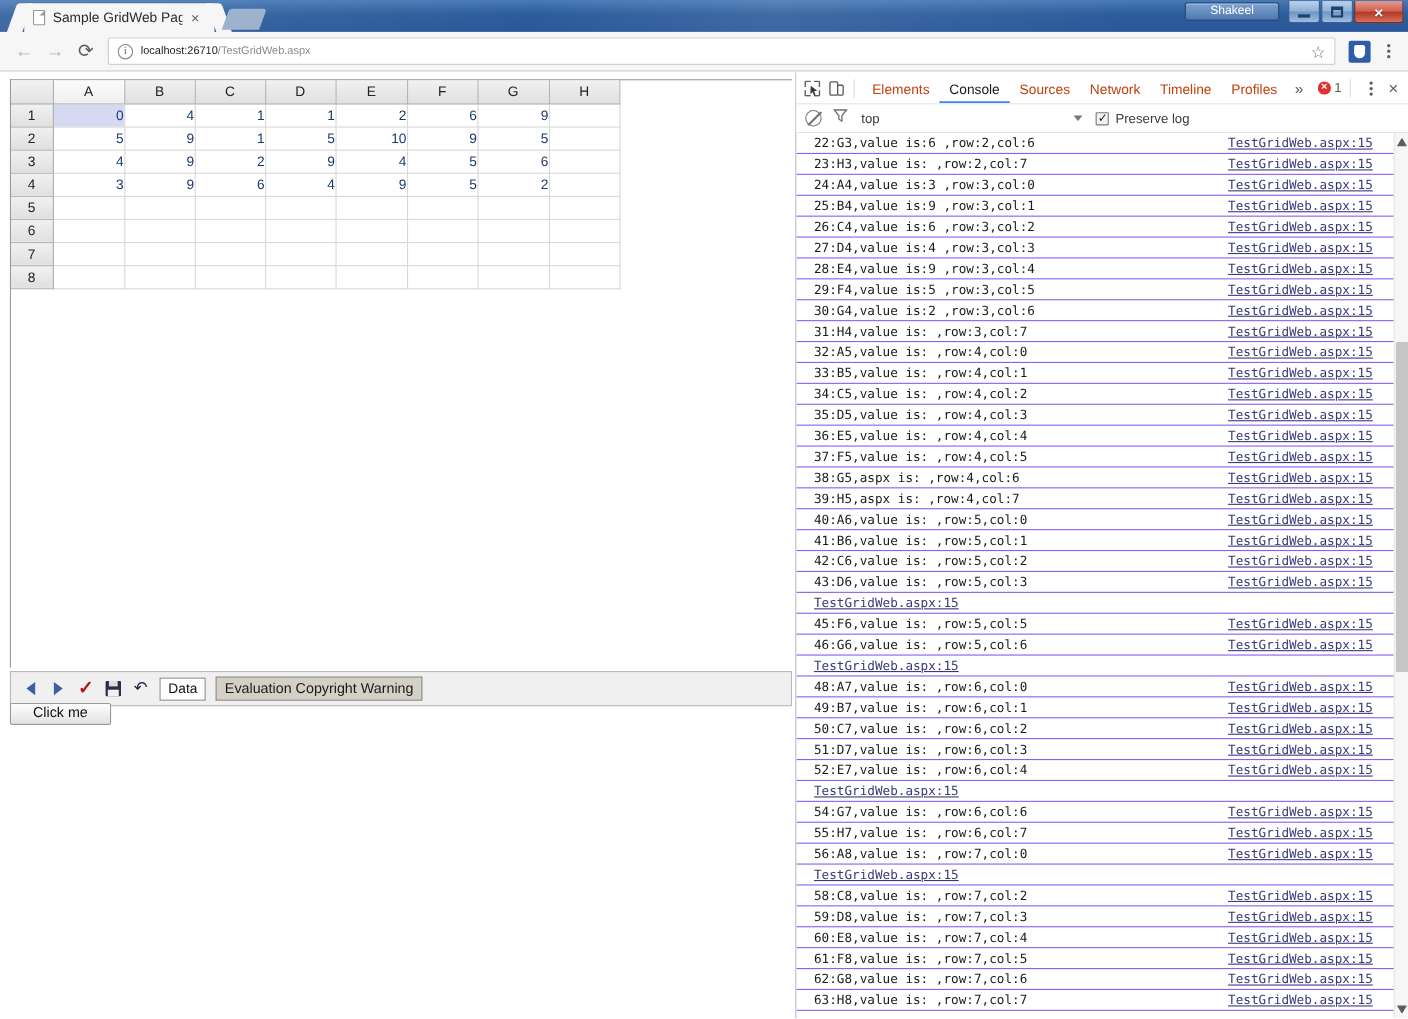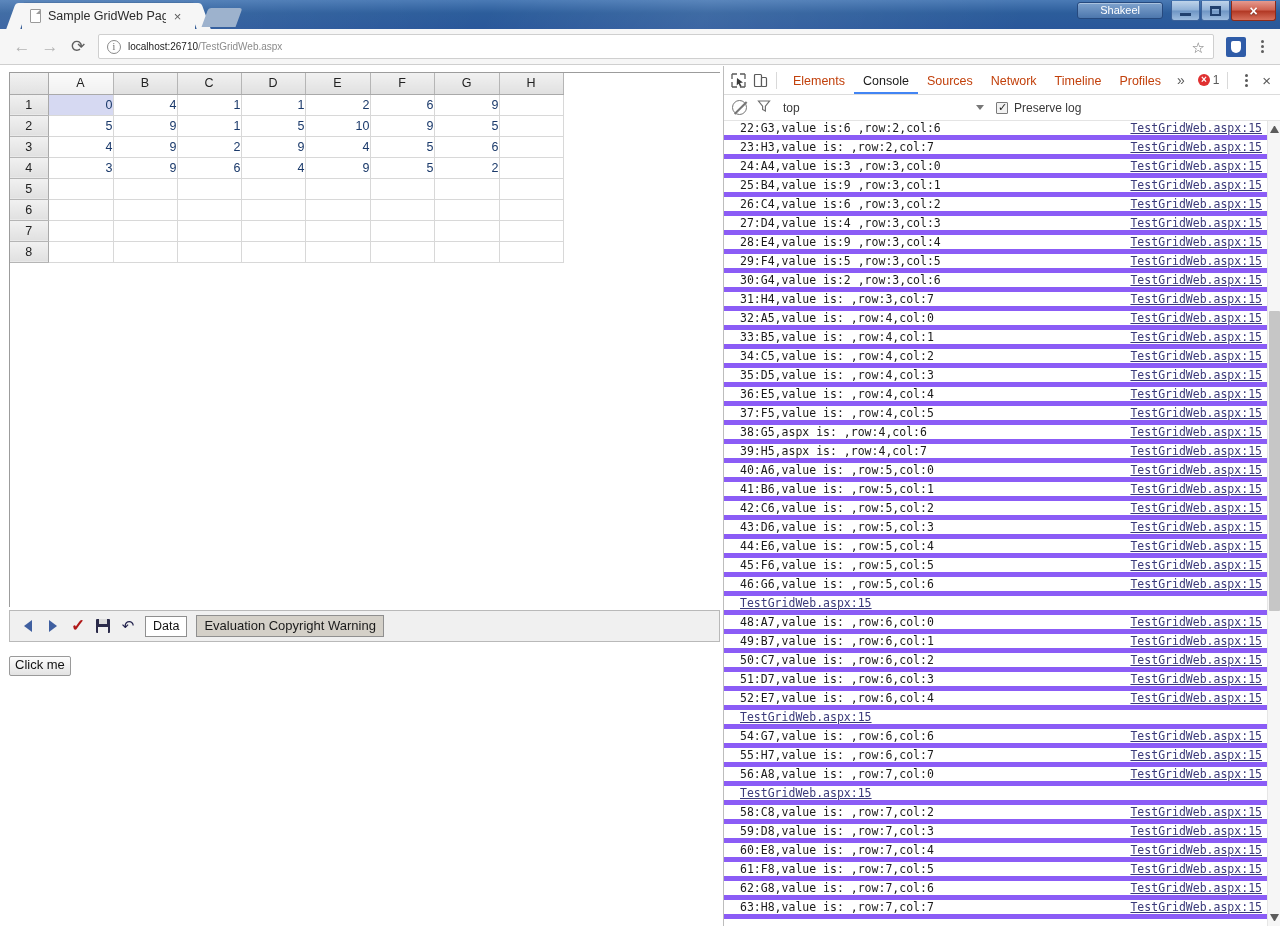--- a/index.html
+++ b/index.html
@@ -192,21 +192,21 @@
   .undo-icon { color:#1f1f4a; font-size:15px; line-height:14px; }
   .sheet-tab {
     height:21px; padding:0 7px; background:#fff; border:1px solid #8f8f8f;
     font-size:12.5px; color:#111; line-height:19px; cursor:pointer;
   }
   #copyright-btn {
     height:22px; padding:0 7px; background:#d4d0c8; border:1px solid #8f8f8f;
     font-size:13px; color:#1a1a1a; line-height:20px; cursor:pointer;
   }
   #click-me-btn {
-    position:absolute; left:9px; top:590px; height:20px; padding:0 5px;
+    position:absolute; left:9px; top:573px; height:20px; padding:0 20px;
     background:linear-gradient(180deg,#fdfdfd,#e3e3e3);
     border:1px solid #9a9a9a; border-radius:2px;
     font-size:13px; color:#111; cursor:pointer;
   }
 
   
   #dt-tabbar {
     height:29px; border-bottom:1px solid #dcdcdc;
     display:flex; align-items:center; background:#fff; flex:0 0 auto;
   }
@@ -257,23 +257,23 @@
     content:"\2713"; position:absolute; left:1px; top:-2px; font-size:11px; color:#1b1b1b;
   }
   #preserve-label { font-size:12px; color:#3a3a3a; }
 
   #console-log {
     flex:1 1 auto; overflow:hidden; position:relative;
     font-family:"DejaVu Sans Mono", monospace;
   }
   .log-row {
     height:19px; line-height:19px;
-    border-bottom:5px solid #8b5cf6;
+    border-bottom:1px solid #8b5cf6;
     display:flex; align-items:center;
-    padding-left:16px; padding-right:18px;
+    padding-left:16px; padding-right:32px;
     font-size:11.5px; color:#1a1a1a;
     white-space:nowrap;
   }
   .log-msg { flex:1 1 auto; }
   .log-src {
     color:#3a3a7a; text-decoration:underline; cursor:pointer;
     font-size:11.5px; flex:0 0 auto;
   }
   #log-scrollbar {
     position:absolute; right:0; top:0; width:13px; height:100%;
@@ -614,21 +614,20 @@
             </div>
             <div class="log-row">
               <span class="log-msg">42:C6,value is: ,row:5,col:2</span>
               <span class="log-src">TestGridWeb.aspx:15</span>
             </div>
             <div class="log-row">
               <span class="log-msg">43:D6,value is: ,row:5,col:3</span>
               <span class="log-src">TestGridWeb.aspx:15</span>
             </div>
             <div class="log-row">
-              <span class="log-msg">44:E6,value is: ,row:5,col:4</span>
               <span class="log-src">TestGridWeb.aspx:15</span>
             </div>
             <div class="log-row">
               <span class="log-msg">45:F6,value is: ,row:5,col:5</span>
               <span class="log-src">TestGridWeb.aspx:15</span>
             </div>
             <div class="log-row">
               <span class="log-msg">46:G6,value is: ,row:5,col:6</span>
               <span class="log-src">TestGridWeb.aspx:15</span>
             </div>

